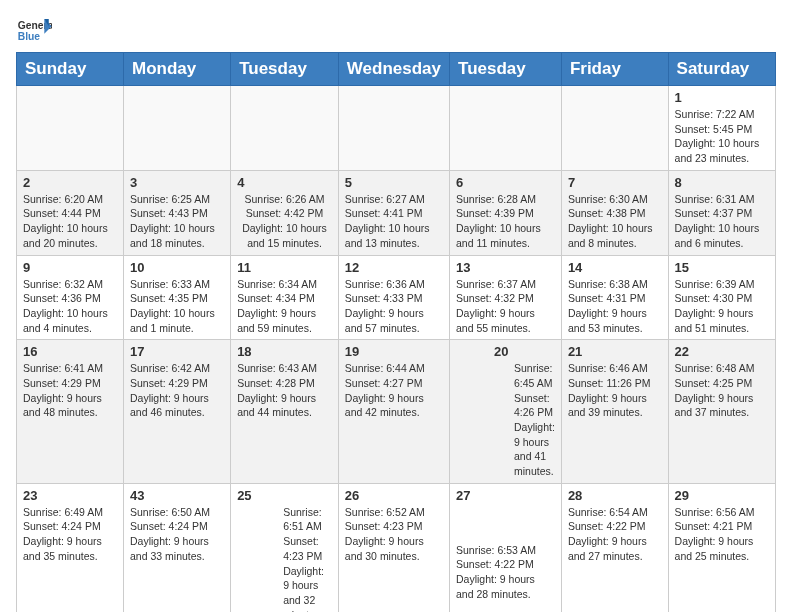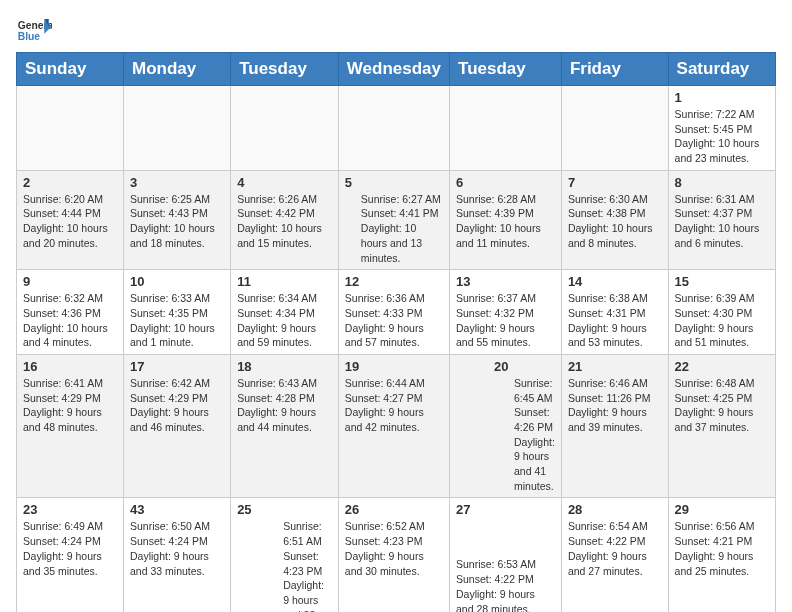--- a/index.html
+++ b/index.html
@@ -140,27 +140,27 @@
 Daylight: 10 hours and 20 minutes.</div>
         </td>
         <td style="background: rgb(242, 242, 242);">
           <span class="day-number">3</span>
           <div class="day-info" style="white-space: pre-line;">Sunrise: 6:25 AM
 Sunset: 4:43 PM
 Daylight: 10 hours and 18 minutes.</div>
         </td>
         <td style="background: rgb(242, 242, 242);">
           <span class="day-number">4</span>
-          <div class="day-info" style="white-space: pre-line;">Sunrise: 6:26 AM
+          <div class="day-info" style="white-space: pre-line; text-align: center;">Sunrise: 6:26 AM
 Sunset: 4:42 PM
 Daylight: 10 hours and 15 minutes.</div>
         </td>
         <td style="background: rgb(242, 242, 242);">
           <span class="day-number">5</span>
-          <div class="day-info" style="white-space: pre-line; margin-left: 16px;">Sunrise: 6:27 AM
+          <div class="day-info" style="white-space: pre-line;">Sunrise: 6:27 AM
 Sunset: 4:41 PM
 Daylight: 10 hours and 13 minutes.</div>
         </td>
         <td style="background: rgb(242, 242, 242);">
           <span class="day-number">6</span>
           <div class="day-info" style="white-space: pre-line;">Sunrise: 6:28 AM
 Sunset: 4:39 PM
 Daylight: 10 hours and 11 minutes.</div>
         </td>
         <td style="background: rgb(242, 242, 242);">

